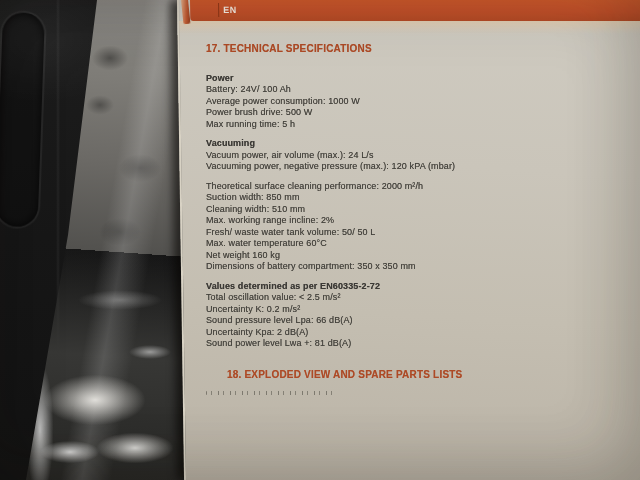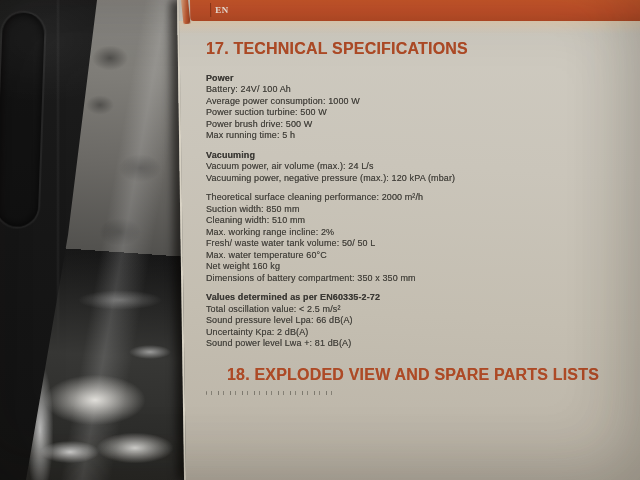--- a/index.html
+++ b/index.html
@@ -57,43 +57,43 @@
   }
   .page-inner{position:absolute;inset:0;transform:skewX(-0.84deg);transform-origin:top left;}
 
   
   .lang-bar{
     position:absolute;top:0;left:11px;right:-6px;height:21px;
     background:linear-gradient(180deg,#d05b2d 0%,#c4512a 55%,#b34a25 100%);
     border-bottom-left-radius:3px;
   }
   .lang-label{
-    position:absolute;left:20px;top:3px;
+    position:absolute;left:28px;top:3px;
     font-size:9px;font-weight:bold;color:#f6ece2;letter-spacing:.6px;
-    border-left:1px solid rgba(100,35,10,.55);padding-left:4px;line-height:14px;font-family:Liberation Serif, serif;
+    border-left:1px solid rgba(100,35,10,.55);padding-left:4px;line-height:14px;
   }
   .bar-sheen{
     position:absolute;top:21px;left:0;right:-6px;height:13px;
     background:linear-gradient(180deg,#dfccb2 0%,rgba(223,204,178,0) 100%);
   }
   .page-curl{
     position:absolute;left:3px;top:-2px;width:7px;height:26px;
     transform:rotate(-5deg);
     background:linear-gradient(100deg,#e8b38c 0%,#c05a32 60%,#8e3a1c 100%);
     border-radius:2px;filter:blur(.4px);
   }
 
   
   .content{
     position:absolute;top:43px;left:27px;right:8px;
     color:#45433d;font-size:9px;line-height:11.5px;letter-spacing:.12px;
     text-shadow:0 0 .6px rgba(69,67,61,.75);
   }
   .sec-title{
-    color:#ad4a26;font-weight:bold;font-size:16px;letter-spacing:.2px;
+    color:#ad4a26;font-weight:bold;font-size:10px;letter-spacing:.2px;
     text-shadow:0 0 .5px rgba(173,74,38,.6);
   }
   .sec-title.first{margin-bottom:18px;}
   .spec-group{margin-bottom:8px;}
   .spec-heading{font-weight:bold;color:#3b3935;}
   .sec18{margin-top:19px;margin-left:21px;}
   .partial-line{
     margin-top:11px;height:4px;width:128px;opacity:.55;border-radius:1px;
     background:repeating-linear-gradient(90deg,
       rgba(60,58,50,.9) 0 1.5px, rgba(60,58,50,0) 1.5px 5px,
@@ -127,21 +127,20 @@
 
     <div class="page-inner">
       <div class="content">
         <div class="sec-title first">17. TECHNICAL SPECIFICATIONS</div>
 
         <div>
             <div class="spec-group">
               <div class="spec-heading">Power</div>
               <div class="spec-line">Battery: 24V/ 100 Ah</div>
               <div class="spec-line">Average power consumption: 1000 W</div>
-              <div class="spec-line">Power suction turbine: 500 W</div>
               <div class="spec-line">Power brush drive: 500 W</div>
               <div class="spec-line">Max running time: 5 h</div>
             </div>
             <div class="spec-group">
               <div class="spec-heading">Vacuuming</div>
               <div class="spec-line">Vacuum power, air volume (max.): 24 L/s</div>
               <div class="spec-line">Vacuuming power, negative pressure (max.): 120 kPA (mbar)</div>
             </div>
             <div class="spec-group">
               <div class="spec-line">Theoretical surface cleaning performance: 2000 m²/h</div>
@@ -149,20 +148,21 @@
               <div class="spec-line">Cleaning width: 510 mm</div>
               <div class="spec-line">Max. working range incline: 2%</div>
               <div class="spec-line">Fresh/ waste water tank volume: 50/ 50 L</div>
               <div class="spec-line">Max. water temperature 60°C</div>
               <div class="spec-line">Net weight 160 kg</div>
               <div class="spec-line">Dimensions of battery compartment: 350 x 350 mm</div>
             </div>
             <div class="spec-group">
               <div class="spec-heading">Values determined as per EN60335-2-72</div>
               <div class="spec-line">Total oscillation value: &lt; 2.5 m/s²</div>
+              <div class="spec-line">Uncertainty K: 0.2 m/s²</div>
               <div class="spec-line">Sound pressure level Lpa: 66 dB(A)</div>
               <div class="spec-line">Uncertainty Kpa: 2 dB(A)</div>
               <div class="spec-line">Sound power level Lwa +: 81 dB(A)</div>
             </div>
           </div>
 
         <div class="sec-title sec18">18. EXPLODED VIEW AND SPARE PARTS LISTS</div>
 
         <div class="partial-line"></div>
       </div>

